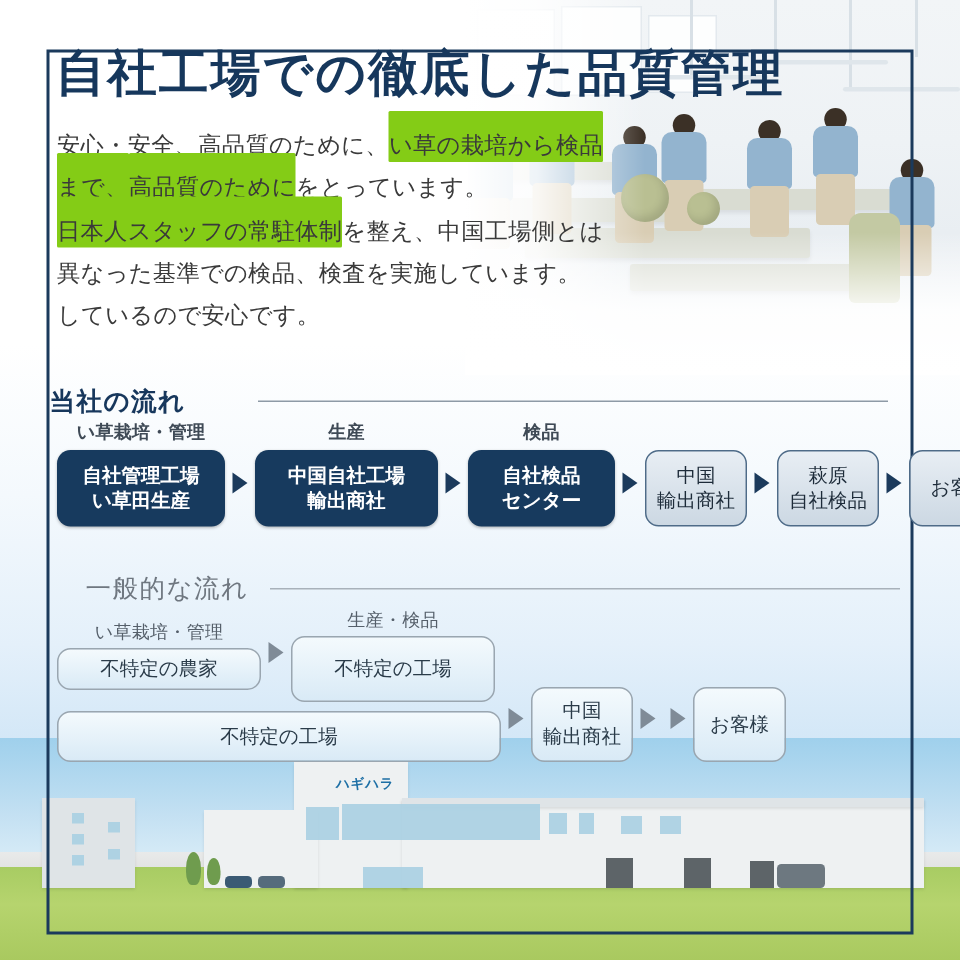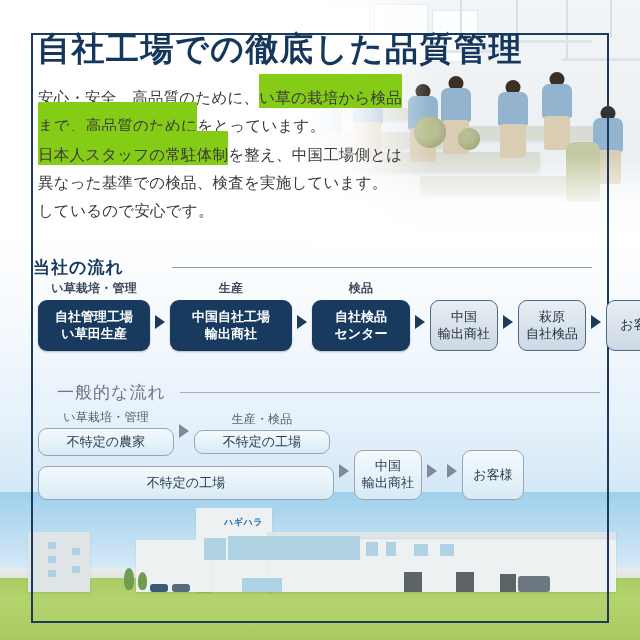--- a/index.html
+++ b/index.html
@@ -393,21 +393,21 @@
     </div>
 
     <div class="flow" id="flow-general">
         <div class="gen-left">
           <div class="gen-top">
             <div class="node outline" style="width: 136px; height: 28px;">
               <span class="cap gray">い草栽培・管理</span>
               <span class="l">不特定の農家</span>
             </div>
             <div class="arw gray"></div>
-            <div class="node outline" style="width: 136px; height: 24px;">
+            <div class="node outline" style="width: 136px; height: 44px;">
               <span class="cap gray">生産・検品</span>
               <span class="l">不特定の工場</span>
             </div>
           </div>
           <div class="gen-bottom">
             <div class="node outline" style="width: 296px; height: 34px;">
               <span class="l">不特定の工場</span>
             </div>
           </div>
         </div>

